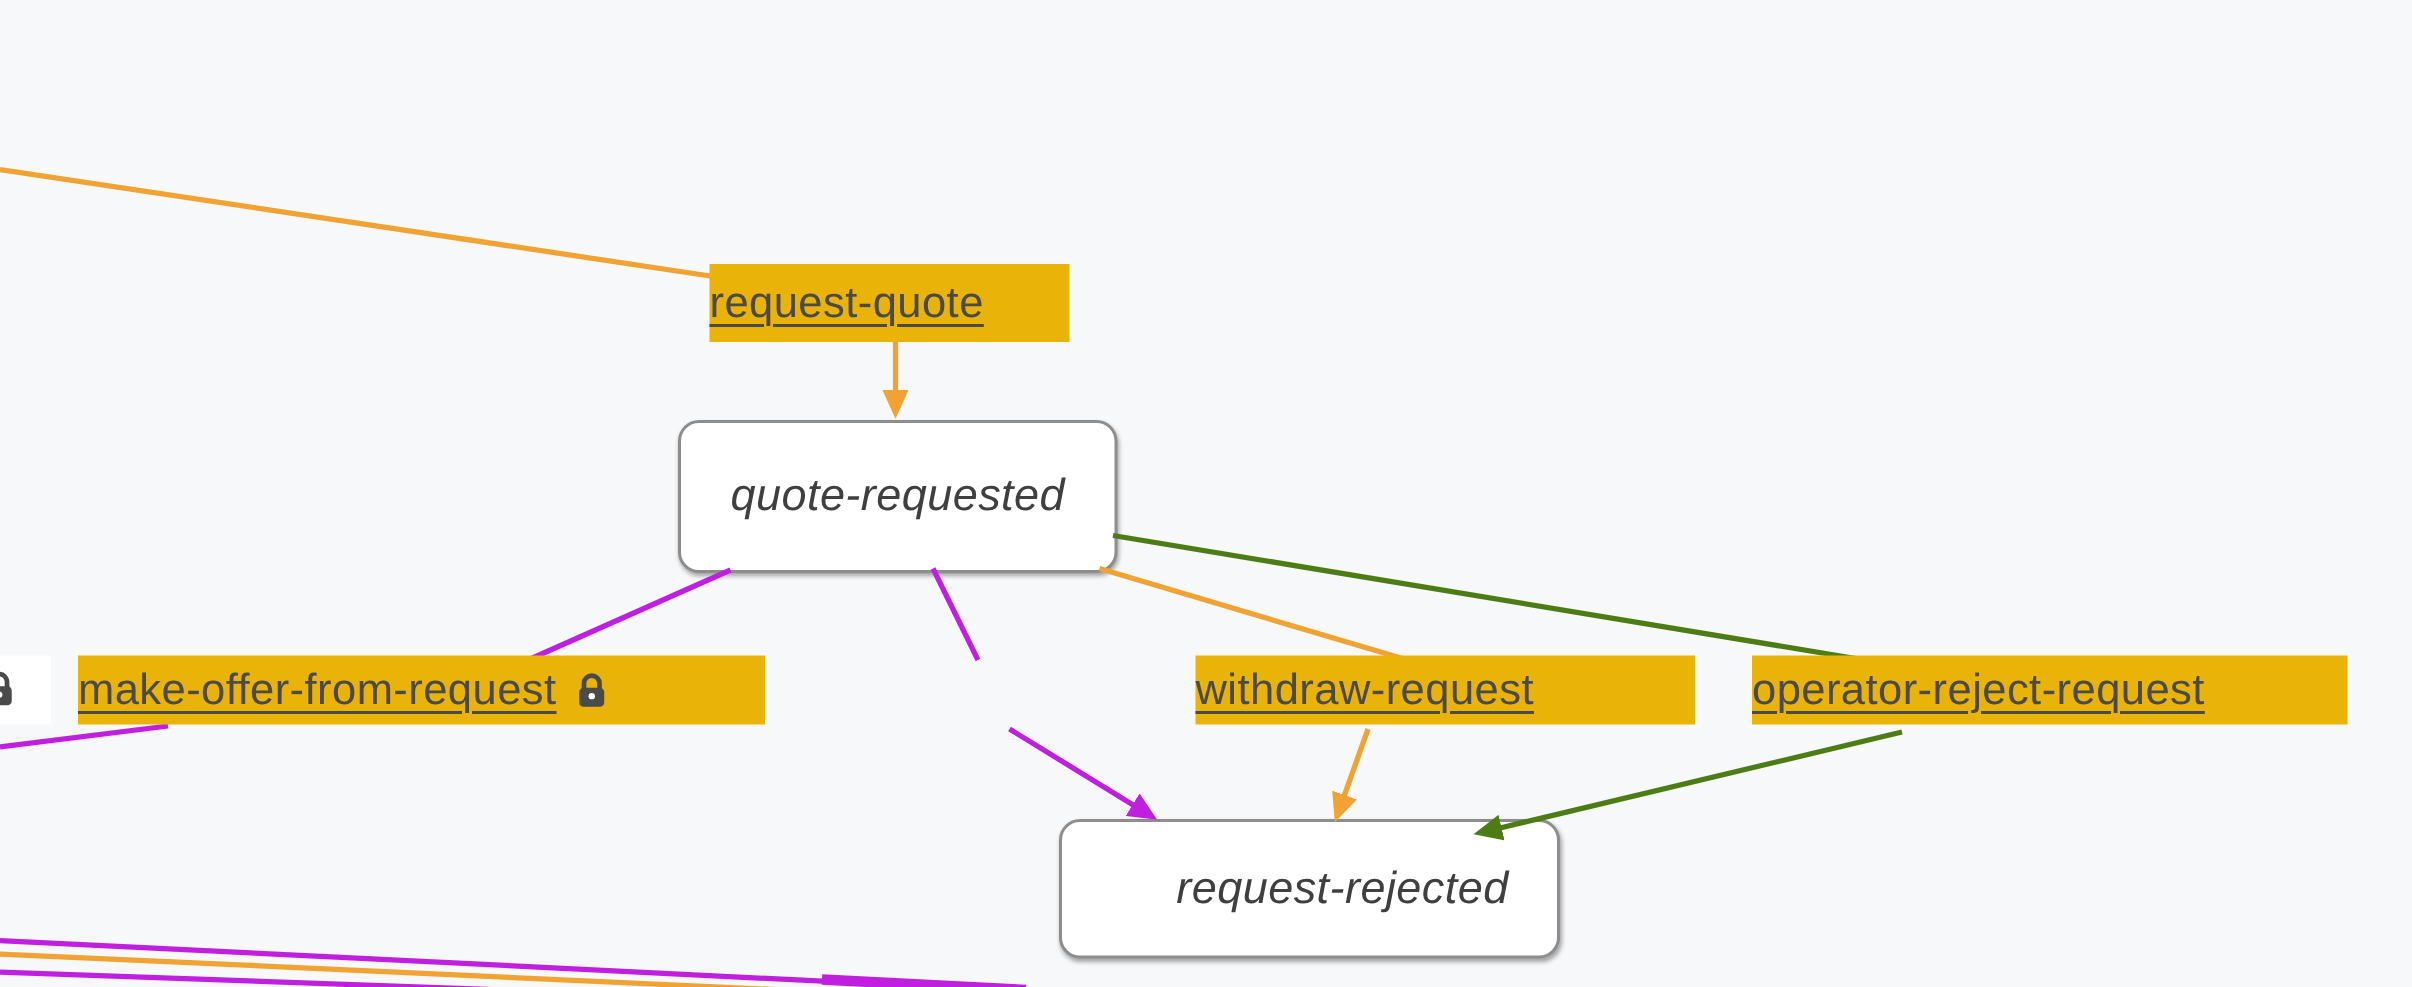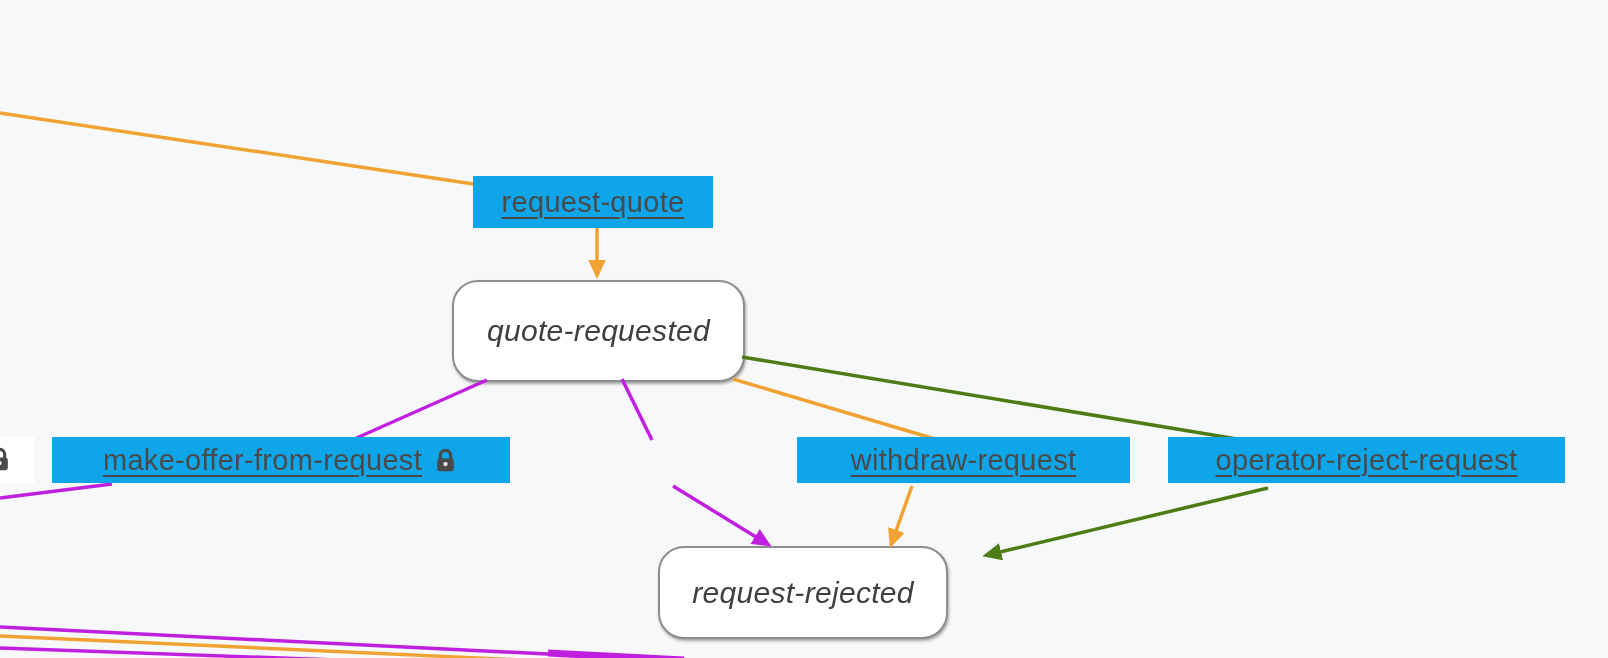--- a/index.html
+++ b/index.html
@@ -11,21 +11,21 @@
     position:relative;
     width:1608px;height:658px;
     overflow:hidden;
     background:#f7f8fa;
   }
   
   .node{
     position:absolute;
     background:#ffffff;
     border:2.5px solid #8d8d8d;
-    border-radius:26px;
+    border-radius:14px;
     box-shadow:1px 2px 3px rgba(60,60,60,.45);
     display:flex;align-items:center;justify-content:center;
     z-index:1;
   }
   .node .node-label{
     font-style:italic;
     font-size:30px;
     font-weight:500;
     color:#3f3f3f;
     letter-spacing:.3px;
@@ -34,22 +34,22 @@
   
   #edges-layer{
     position:absolute;left:0;top:0;
     width:1608px;height:658px;
     z-index:2;
     pointer-events:none;
   }
   
   .transition{
     position:absolute;
-    background:#0ea5e9;
-    display:flex;align-items:center;justify-content:center;
+    background:#eab308;
+    display:flex;align-items:center;
     z-index:3;
     cursor:pointer;
     white-space:nowrap;
   }
   .transition .t-label{
     font-size:29px;
     font-weight:500;
     color:#4a4a4a;
     letter-spacing:.3px;
     text-decoration:underline;
@@ -70,21 +70,21 @@
 </style>
 </head>
 <body>
 
 <div id="canvas">
 
   <div class="node" style="left:452px;top:280px;width:289px;height:98px;">
     <span class="node-label">quote-requested</span>
   </div>
 
-  <div class="node" style="left:658px;top:546px;width:286px;height:89px;">
+  <div class="node" style="left:706px;top:546px;width:286px;height:89px;padding-left:44px;">
     <span class="node-label">request-rejected</span>
   </div>
 
   <svg id="edges-layer" width="1608" height="658" viewBox="0 0 1608 658">
       <defs>
         <marker id="arr-orange" markerUnits="strokeWidth" markerWidth="5.5" markerHeight="5" viewBox="0 0 5.5 5" refX="0.3" refY="2.5" orient="auto">
           <path d="M0,0 L5.5,2.5 L0,5 Z" fill="#f0a232"></path>
         </marker>
         <marker id="arr-purple" markerUnits="strokeWidth" markerWidth="5.5" markerHeight="5" viewBox="0 0 5.5 5" refX="0.3" refY="2.5" orient="auto">
           <path d="M0,0 L5.5,2.5 L0,5 Z" fill="#c01fe0"></path>

